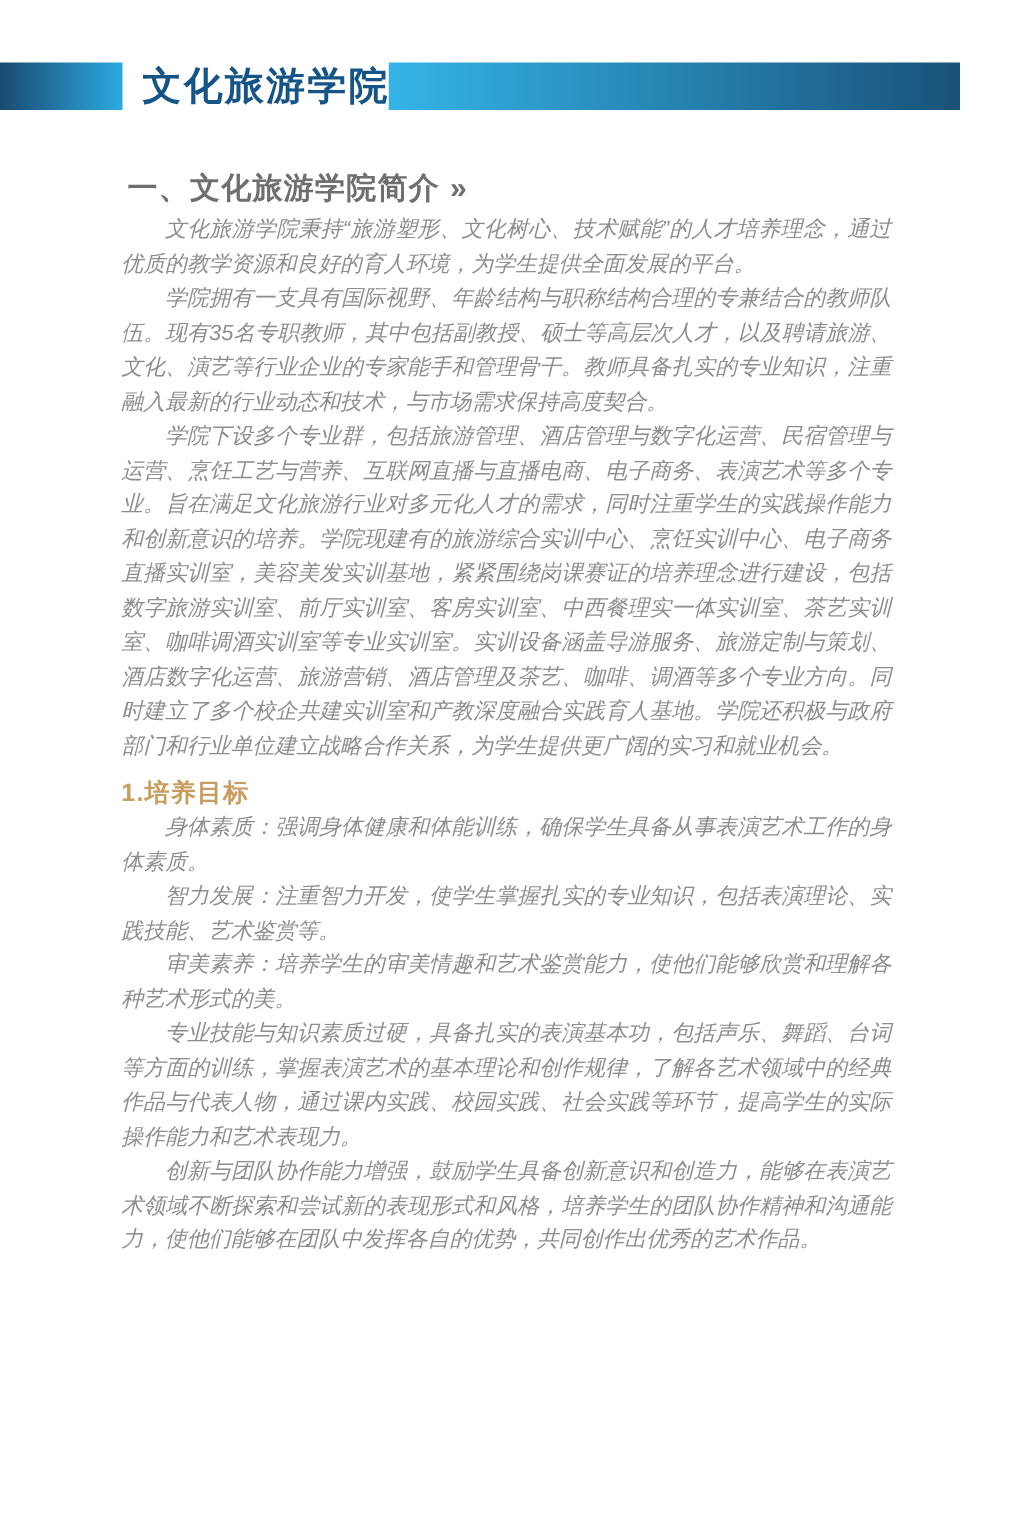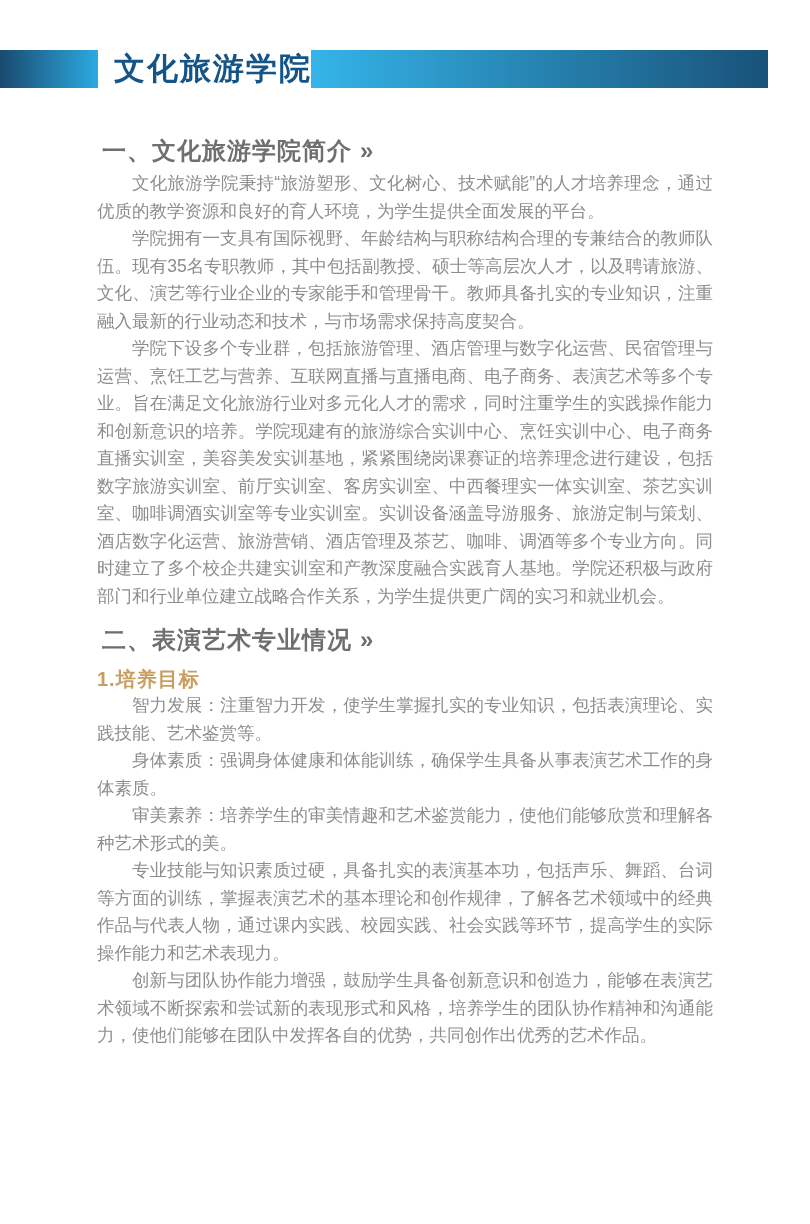--- a/index.html
+++ b/index.html
@@ -26,21 +26,21 @@
   .section-heading{
     margin:5px;font-size:24px;line-height:29px;font-weight:bold;
     color:var(--heading-gray,#6f6f6f);letter-spacing:1px;white-space:nowrap;
   }
   .section-heading .arrow{margin-left:8px;font-weight:bold;}
   .sec2-heading{margin-top:15px;}
   .sub-heading{
     margin:12px 0 0 0;font-size:20px;line-height:26px;font-weight:bold;
     color:var(--gold,#c79e5f);letter-spacing:1px;
   }
-  .body-block{}
+  .body-block{font-style:italic;}
   .body-block p{
     margin:0;font-size:17.5px;line-height:27.5px;
     color:var(--body-gray,#8d8d8d);
     text-align:justify;text-indent:2em;
   }
 </style>
 </head>
 <body>
 
 <div class="page">
@@ -52,26 +52,25 @@
   <div class="content">
 
     <h2 class="section-heading"><span>一、文化旅游学院简介</span><span class="arrow">»</span></h2>
 
     <div class="body-block">
       <p>文化旅游学院秉持“旅游塑形、文化树心、技术赋能”的人才培养理念，通过优质的教学资源和良好的育人环境，为学生提供全面发展的平台。</p>
       <p>学院拥有一支具有国际视野、年龄结构与职称结构合理的专兼结合的教师队伍。现有35名专职教师，其中包括副教授、硕士等高层次人才，以及聘请旅游、文化、演艺等行业企业的专家能手和管理骨干。教师具备扎实的专业知识，注重融入最新的行业动态和技术，与市场需求保持高度契合。</p>
       <p>学院下设多个专业群，包括旅游管理、酒店管理与数字化运营、民宿管理与运营、烹饪工艺与营养、互联网直播与直播电商、电子商务、表演艺术等多个专业。旨在满足文化旅游行业对多元化人才的需求，同时注重学生的实践操作能力和创新意识的培养。学院现建有的旅游综合实训中心、烹饪实训中心、电子商务直播实训室，美容美发实训基地，紧紧围绕岗课赛证的培养理念进行建设，包括数字旅游实训室、前厅实训室、客房实训室、中西餐理实一体实训室、茶艺实训室、咖啡调酒实训室等专业实训室。实训设备涵盖导游服务、旅游定制与策划、酒店数字化运营、旅游营销、酒店管理及茶艺、咖啡、调酒等多个专业方向。同时建立了多个校企共建实训室和产教深度融合实践育人基地。学院还积极与政府部门和行业单位建立战略合作关系，为学生提供更广阔的实习和就业机会。</p>
     </div>
 
-    <h2 class="section-heading sec2-heading"><span>二、表演艺术专业情况</span><span class="arrow">»</span></h2>
 
     <h3 class="sub-heading">1.培养目标</h3>
 
     <div class="body-block">
+      <p>身体素质：强调身体健康和体能训练，确保学生具备从事表演艺术工作的身体素质。</p>
       <p>智力发展：注重智力开发，使学生掌握扎实的专业知识，包括表演理论、实践技能、艺术鉴赏等。</p>
-      <p>身体素质：强调身体健康和体能训练，确保学生具备从事表演艺术工作的身体素质。</p>
       <p>审美素养：培养学生的审美情趣和艺术鉴赏能力，使他们能够欣赏和理解各种艺术形式的美。</p>
       <p>专业技能与知识素质过硬，具备扎实的表演基本功，包括声乐、舞蹈、台词等方面的训练，掌握表演艺术的基本理论和创作规律，了解各艺术领域中的经典作品与代表人物，通过课内实践、校园实践、社会实践等环节，提高学生的实际操作能力和艺术表现力。</p>
       <p>创新与团队协作能力增强，鼓励学生具备创新意识和创造力，能够在表演艺术领域不断探索和尝试新的表现形式和风格，培养学生的团队协作精神和沟通能力，使他们能够在团队中发挥各自的优势，共同创作出优秀的艺术作品。</p>
     </div>
 
   </div>
 </div>
 
 </body></html>

